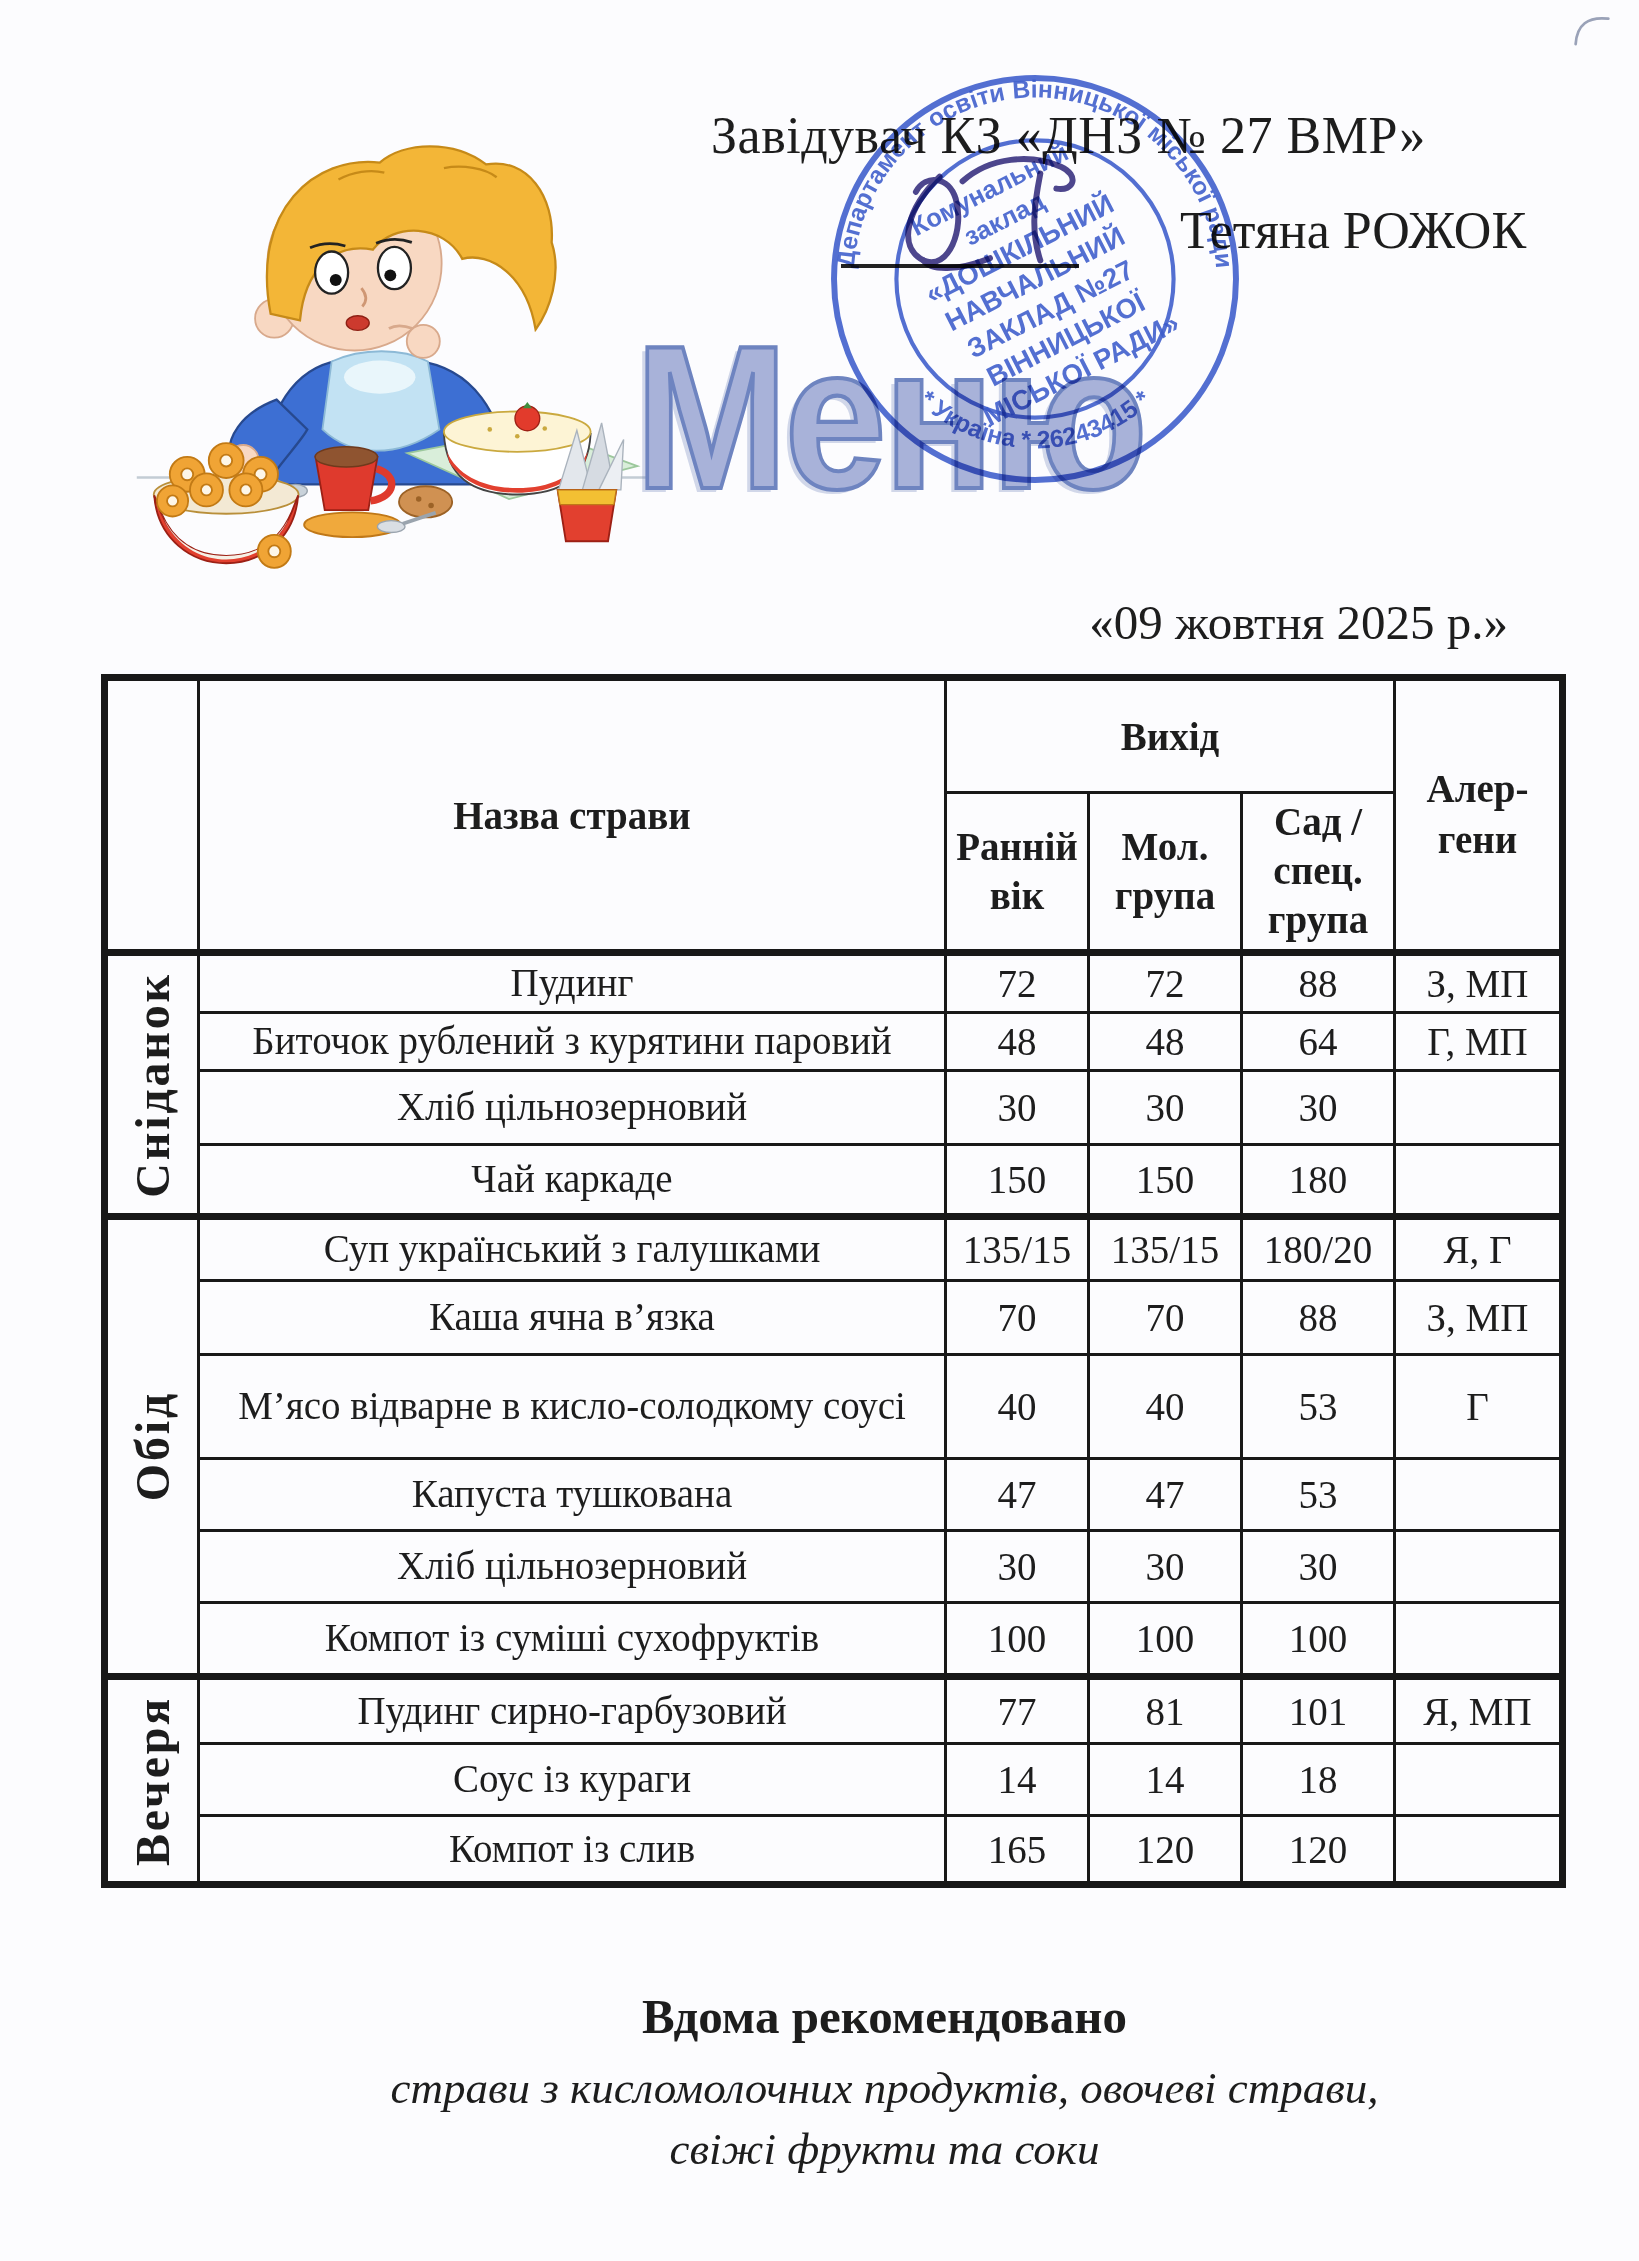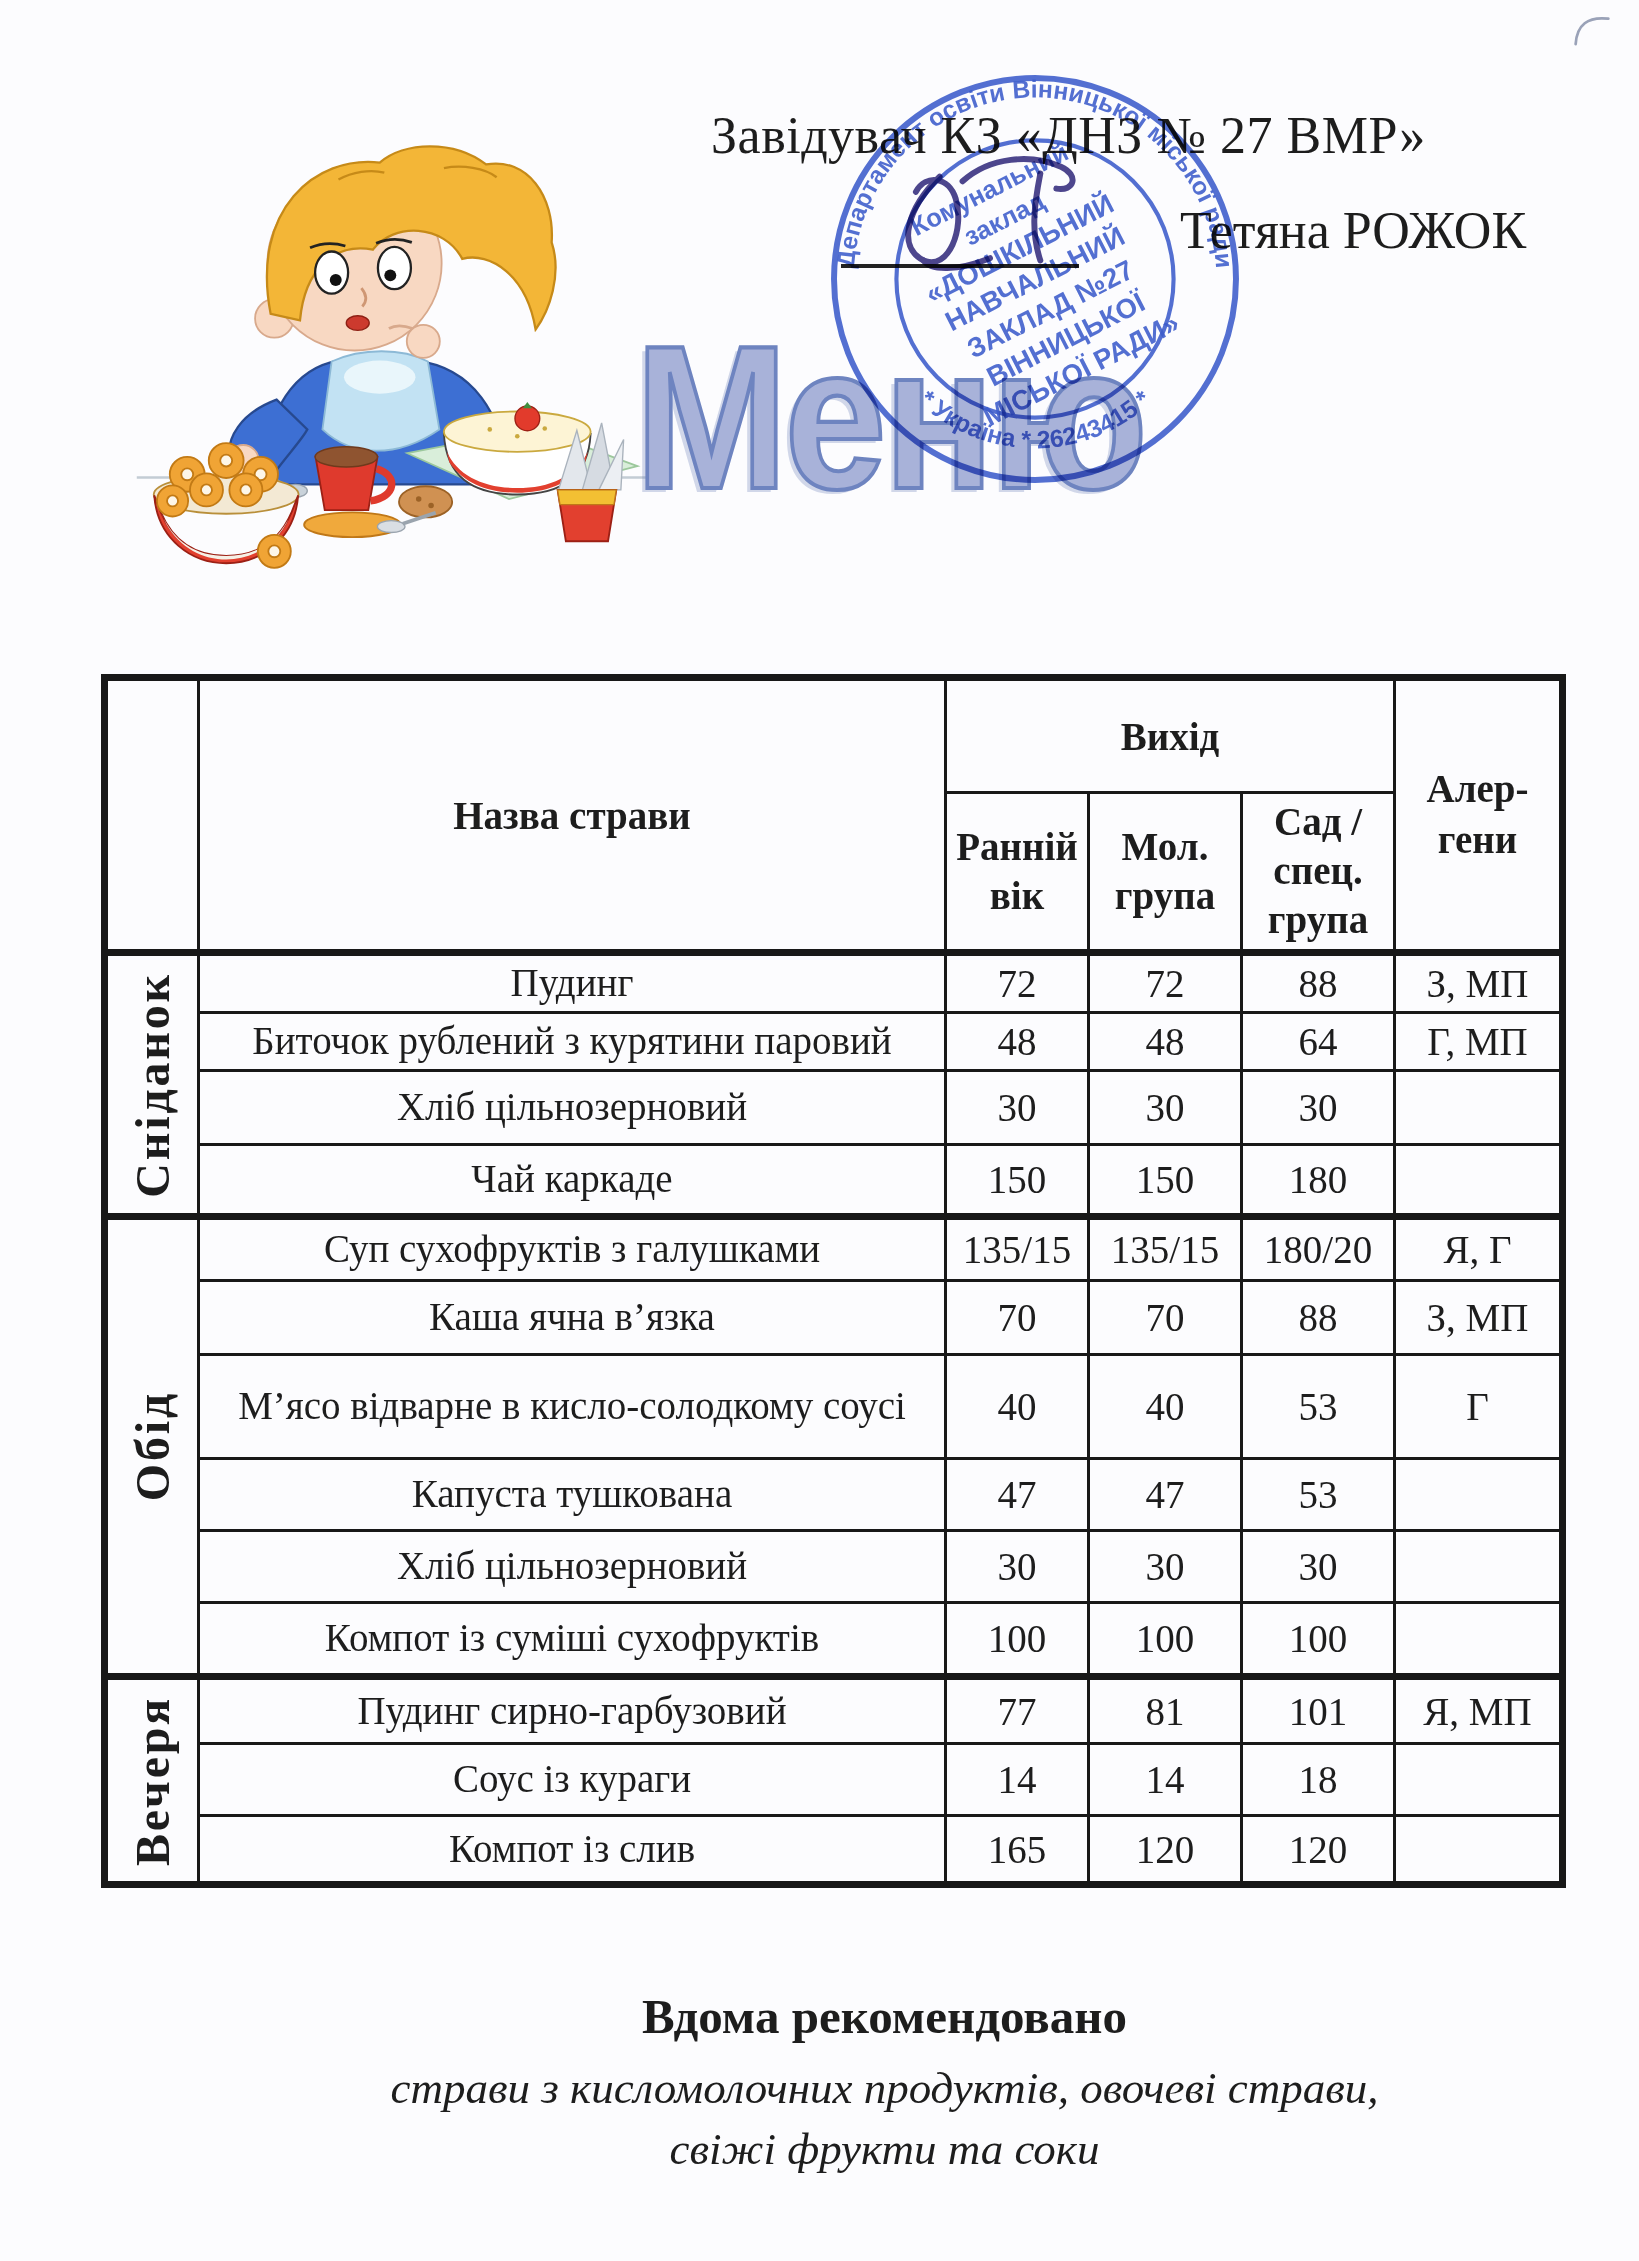--- a/index.html
+++ b/index.html
@@ -200,20 +200,21 @@
 
   <svg class="signature" viewBox="0 0 520 300">
     <g fill="none" stroke="#3b3382" stroke-width="13" stroke-linecap="round" opacity="0.9">
       <path d="M 150,62 C 80,130 55,215 115,245 C 170,268 205,175 185,110 C 170,62 120,55 98,95"></path>
       <path d="M 115,245 C 130,268 190,268 260,240"></path>
       <path d="M 200,72 C 260,18 350,12 415,40 C 455,58 445,95 405,88"></path>
       <path d="M 370,55 C 355,130 350,185 370,245"></path>
     </g>
   </svg>
 
+  <div class="date-line">«09 жовтня 2025 р.»</div>
 
   <table class="menu-table">
     <colgroup>
       <col style="width:94px">
         <col style="width:747px">
         <col style="width:143px">
       <col style="width:153px">
         <col style="width:153px">
         <col style="width:168px">
     </colgroup>
@@ -260,21 +261,21 @@
         <td class="num">150</td>
         <td class="num">150</td>
         <td class="num">180</td>
         <td class="allerg"></td>
       </tr>
 
       <tr class="sec" style="height:64px">
         <td class="meal-cell" rowspan="6">
             <div class="vlabel">Обід</div>
           </td>
-        <td class="dish">Суп сухофруктів з галушками</td>
+        <td class="dish">Суп український з галушками</td>
         <td class="num">135/15</td>
         <td class="num">135/15</td>
         <td class="num">180/20</td>
         <td class="allerg">Я, Г</td>
       </tr>
       <tr style="height:74px">
         <td class="dish">Каша ячна в’язка</td>
         <td class="num">70</td>
         <td class="num">70</td>
         <td class="num">88</td>

